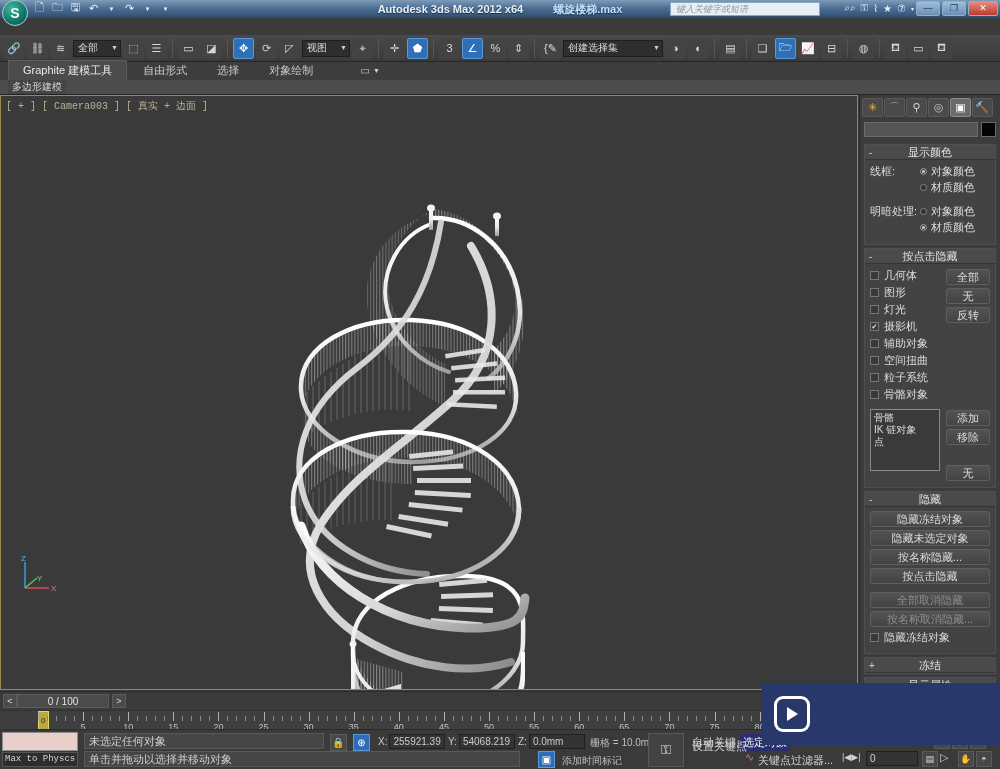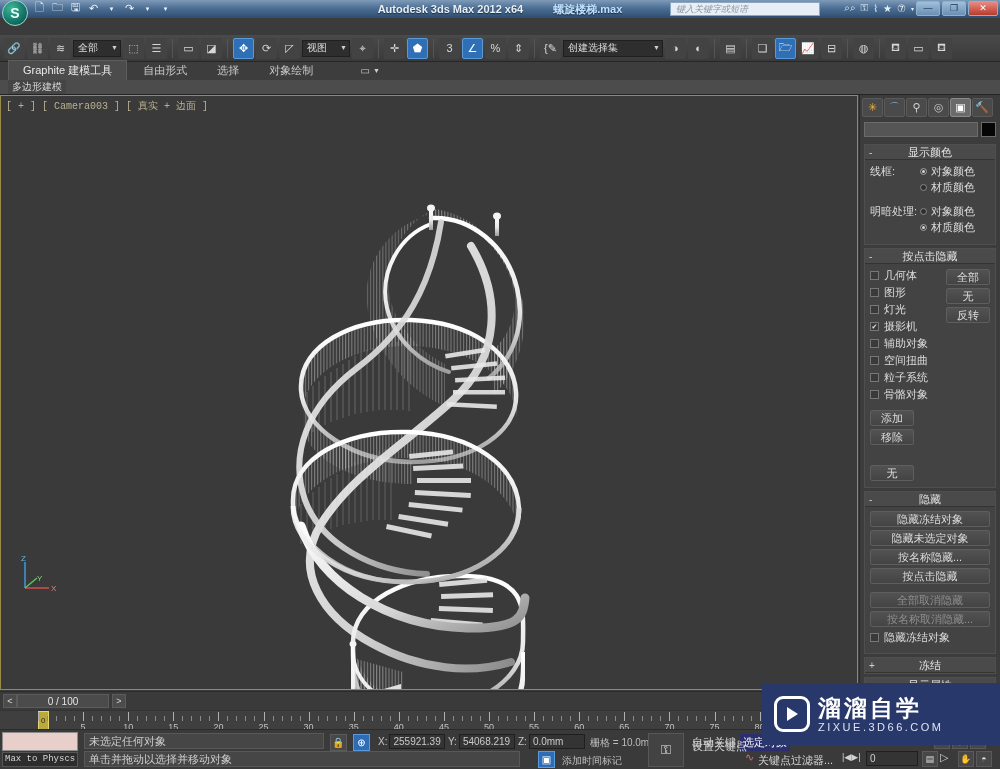--- a/index.html
+++ b/index.html
@@ -580,20 +580,27 @@
             </div>
           </div>
           <div class="cat-right">
             <div class="btn">全部</div>
             <div class="btn">无</div>
             <div class="btn">反转</div>
           </div>
         </div>
         <div class="gap"></div>
         <div class="cat-grid">
+          <div class="cat-left">
+            <div class="listbox">
+              <div>骨骼</div>
+              <div>IK 链对象</div>
+              <div>点</div>
+            </div>
+          </div>
           <div class="cat-right">
             <div class="btn">添加</div>
             <div class="btn">移除</div>
             <div style="height:14px"></div>
             <div class="btn">无</div>
           </div>
         </div>
       </div>
     </div>
 
@@ -811,19 +818,15 @@
     <div style="position:absolute;left:952px;top:3px" class="navbtn">◎</div>
     <div style="position:absolute;left:970px;top:3px" class="navbtn">⛶</div>
     <div style="position:absolute;left:958px;top:21px" class="navbtn">✋</div>
     <div style="position:absolute;left:976px;top:21px" class="navbtn">◓</div>
   </div>
 
   <div class="watermark">
     <div class="wm-logo">
         <div class="tri"></div>
       </div>
-    <div class="wm-txt">
-      <div class="big">溜溜自学</div>
-      <div class="small">ZIXUE.3D66.COM</div>
-    </div>
   </div>
 
 </div>
 
 </body></html>

